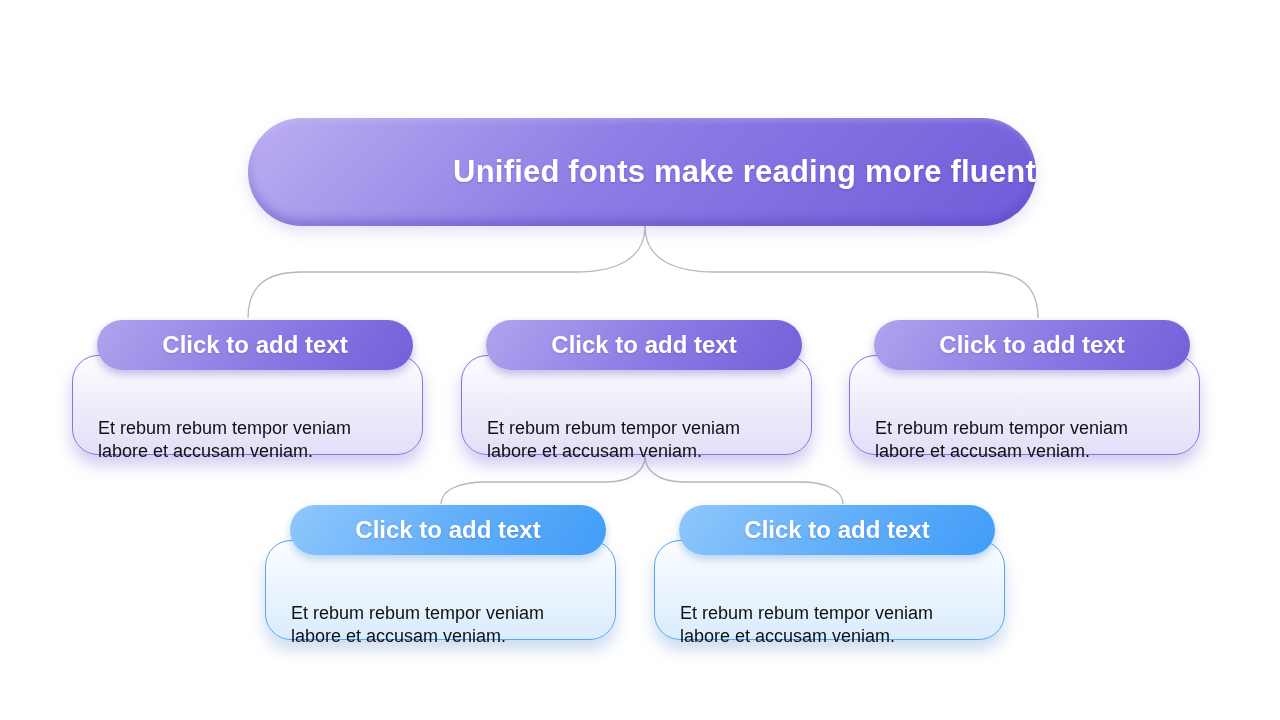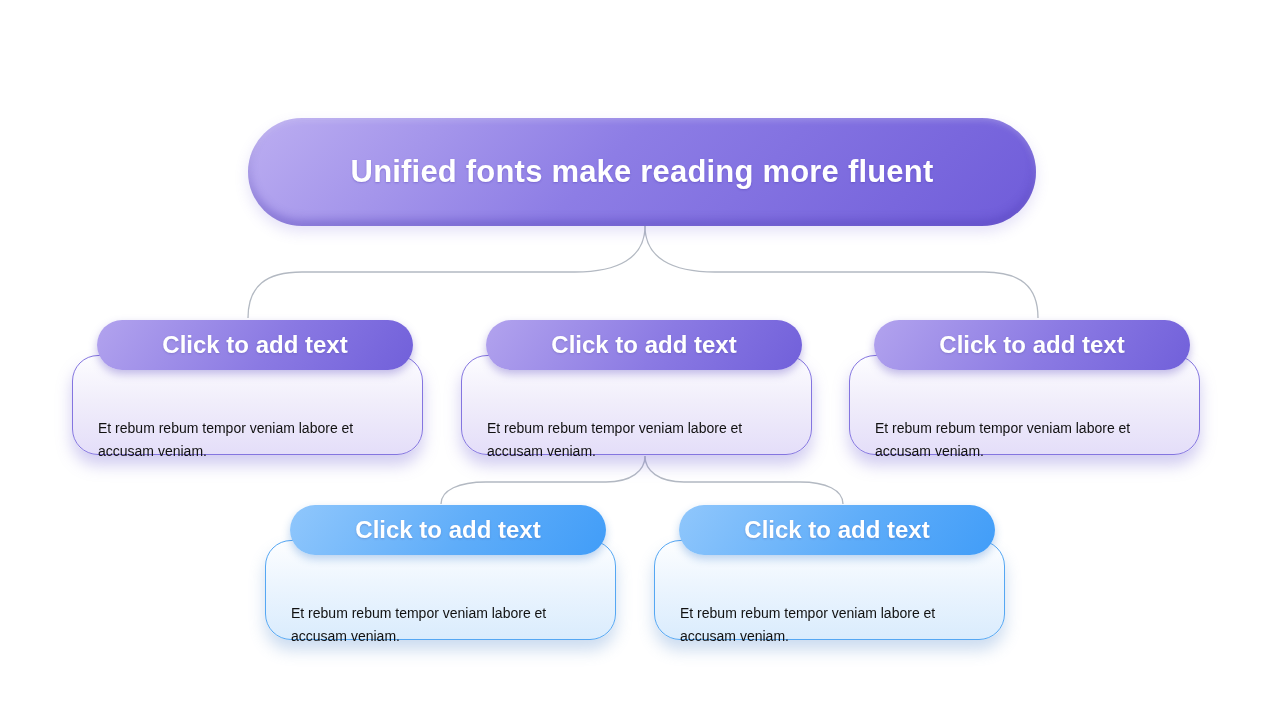--- a/index.html
+++ b/index.html
@@ -27,21 +27,21 @@
     position: absolute;
     left: 248px; top: 118px;
     width: 788px; height: 108px;
     border-radius: 54px;
     background: linear-gradient(135deg, #bcaef1 0%, #8d7de5 45%, #6f5cd9 100%);
     box-shadow: inset 0 -6px 10px rgba(72, 52, 176, 0.38),
                 inset 0 2px 6px rgba(255, 255, 255, 0.25),
                 0 6px 14px rgba(112, 94, 216, 0.18);
     display: flex;
     align-items: center;
-    justify-content: center;
+    justify-content: flex-end;
   }
   .root-title {
     color: #ffffff;
     font-size: 31px;
     font-weight: bold;
     letter-spacing: 0.2px;
     text-shadow: 0 1px 2px rgba(70, 50, 170, 0.35);
   }
   
   .node {
@@ -88,21 +88,21 @@
     font-size: 24px;
     font-weight: bold;
     text-shadow: 0 1px 2px rgba(60, 60, 130, 0.25);
   }
   .node-body {
     position: absolute;
     left: 25px; top: 61px;
     width: 300px;
     margin: 0;
     color: #111111;
-    font-size: 14px;
+    font-size: 18px;
     line-height: 23px;
   }
 </style>
 </head>
 <body>
 
 <div class="canvas">
 
   <svg class="connectors" viewBox="0 0 1280 720" xmlns="http://www.w3.org/2000/svg">
     <g fill="none" stroke="#b3b9c2" stroke-width="1.3">

